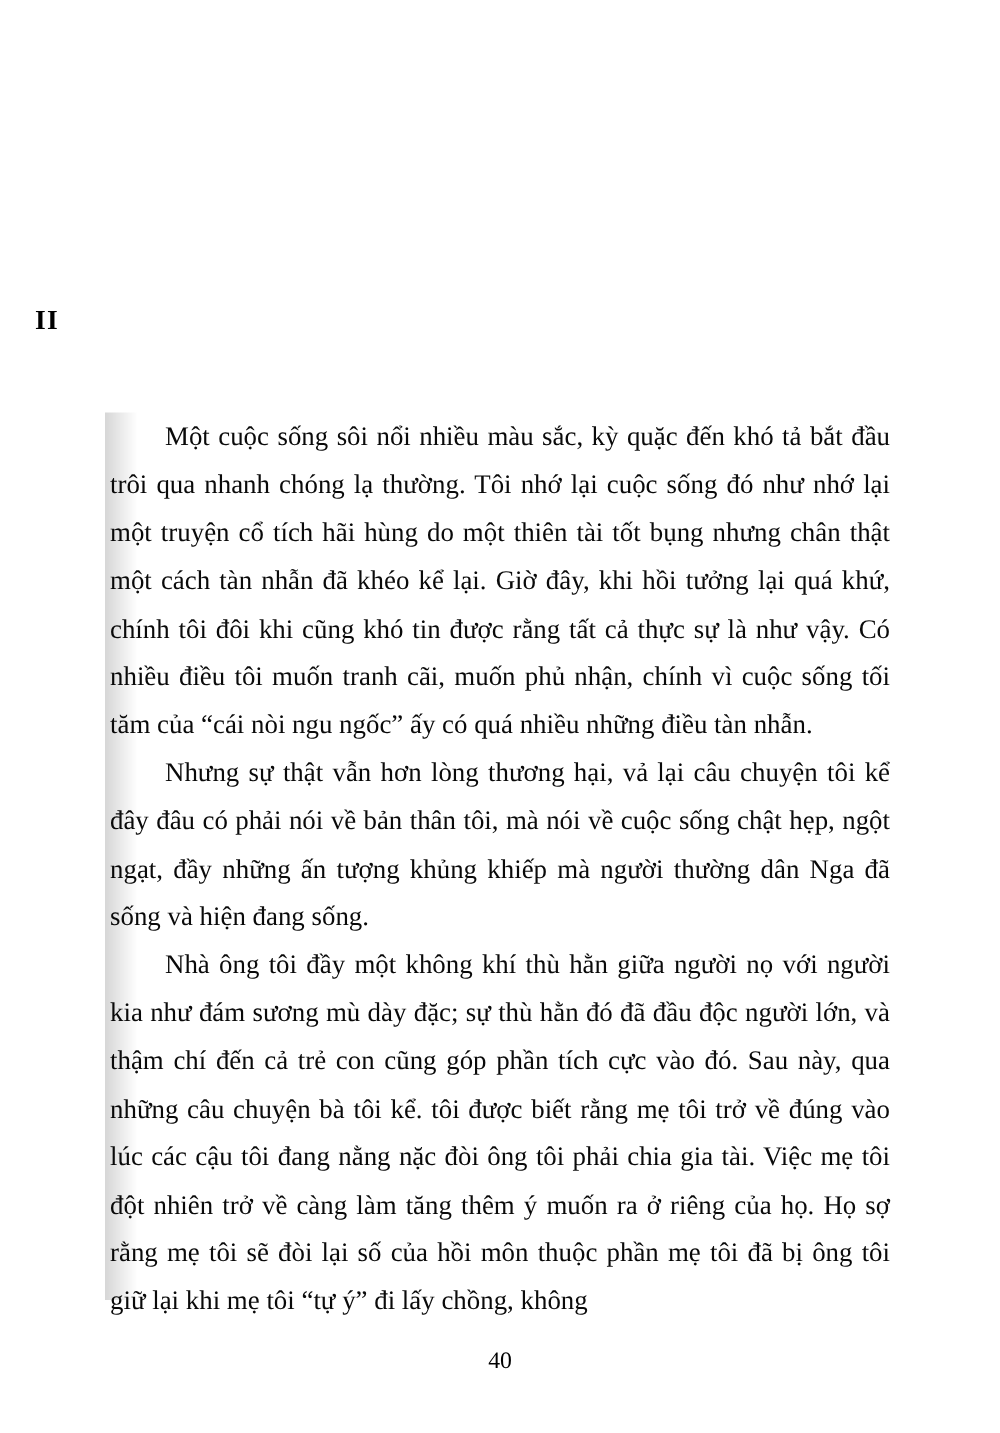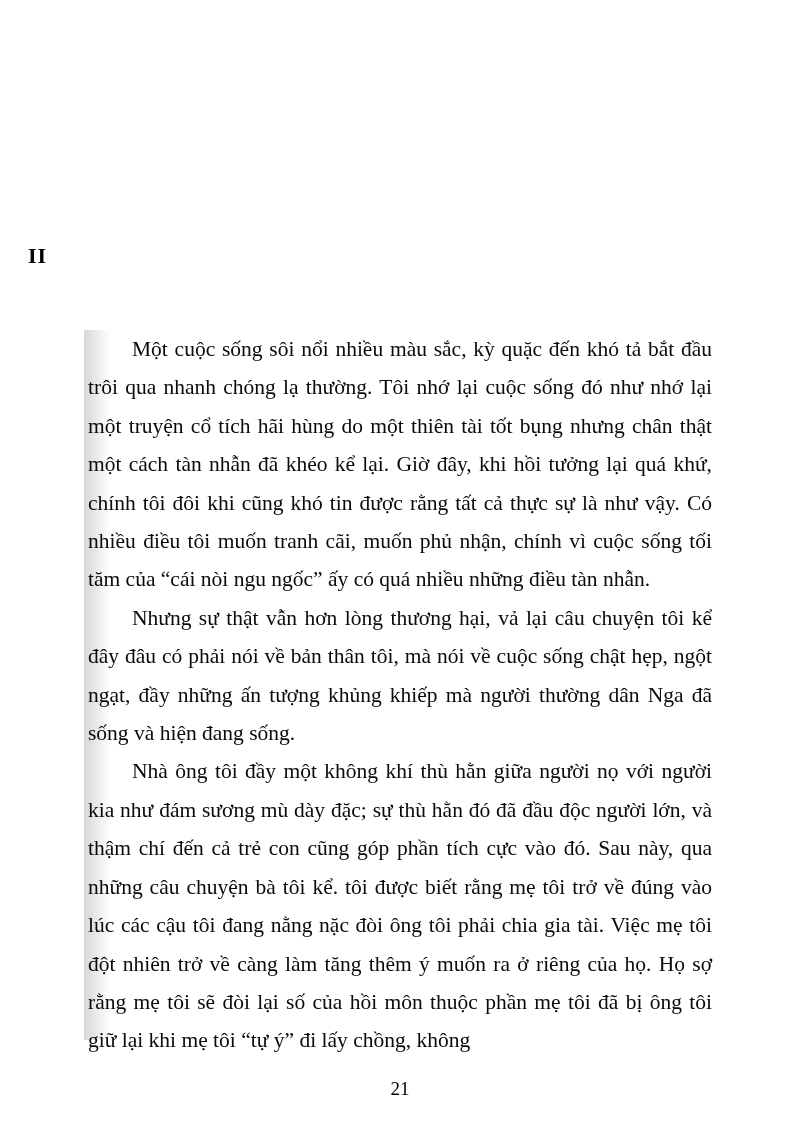--- a/index.html
+++ b/index.html
@@ -79,15 +79,15 @@
   <div class="chapter-number">II</div>
 
   <div class="body-text">
     <p>Một cuộc sống sôi nổi nhiều màu sắc, kỳ quặc đến khó tả bắt đầu trôi qua nhanh chóng lạ thường. Tôi nhớ lại cuộc sống đó như nhớ lại một truyện cổ tích hãi hùng do một thiên tài tốt bụng nhưng chân thật một cách tàn nhẫn đã khéo kể lại. Giờ đây, khi hồi tưởng lại quá khứ, chính tôi đôi khi cũng khó tin được rằng tất cả thực sự là như vậy. Có nhiều điều tôi muốn tranh cãi, muốn phủ nhận, chính vì cuộc sống tối tăm của “cái nòi ngu ngốc” ấy có quá nhiều những điều tàn nhẫn.</p>
     <p>Nhưng sự thật vẫn hơn lòng thương hại, vả lại câu chuyện tôi kể đây đâu có phải nói về bản thân tôi, mà nói về cuộc sống chật hẹp, ngột ngạt, đầy những ấn tượng khủng khiếp mà người thường dân Nga đã sống và hiện đang sống.</p>
     <p>Nhà ông tôi đầy một không khí thù hằn giữa người nọ với người kia như đám sương mù dày đặc; sự thù hằn đó đã đầu độc người lớn, và thậm chí đến cả trẻ con cũng góp phần tích cực vào đó. Sau này, qua những câu chuyện bà tôi kể. tôi được biết rằng mẹ tôi trở về đúng vào lúc các cậu tôi đang nằng nặc đòi ông tôi phải chia gia tài. Việc mẹ tôi đột nhiên trở về càng làm tăng thêm ý muốn ra ở riêng của họ. Họ sợ rằng mẹ tôi sẽ đòi lại số của hồi môn thuộc phần mẹ tôi đã bị ông tôi giữ lại khi mẹ tôi “tự ý” đi lấy chồng, không</p>
   </div>
 
   <div class="ink-edge"></div>
 
-  <div class="page-number">21</div>
+  <div class="page-number">40</div>
 
 </div>
 
 </body></html>

